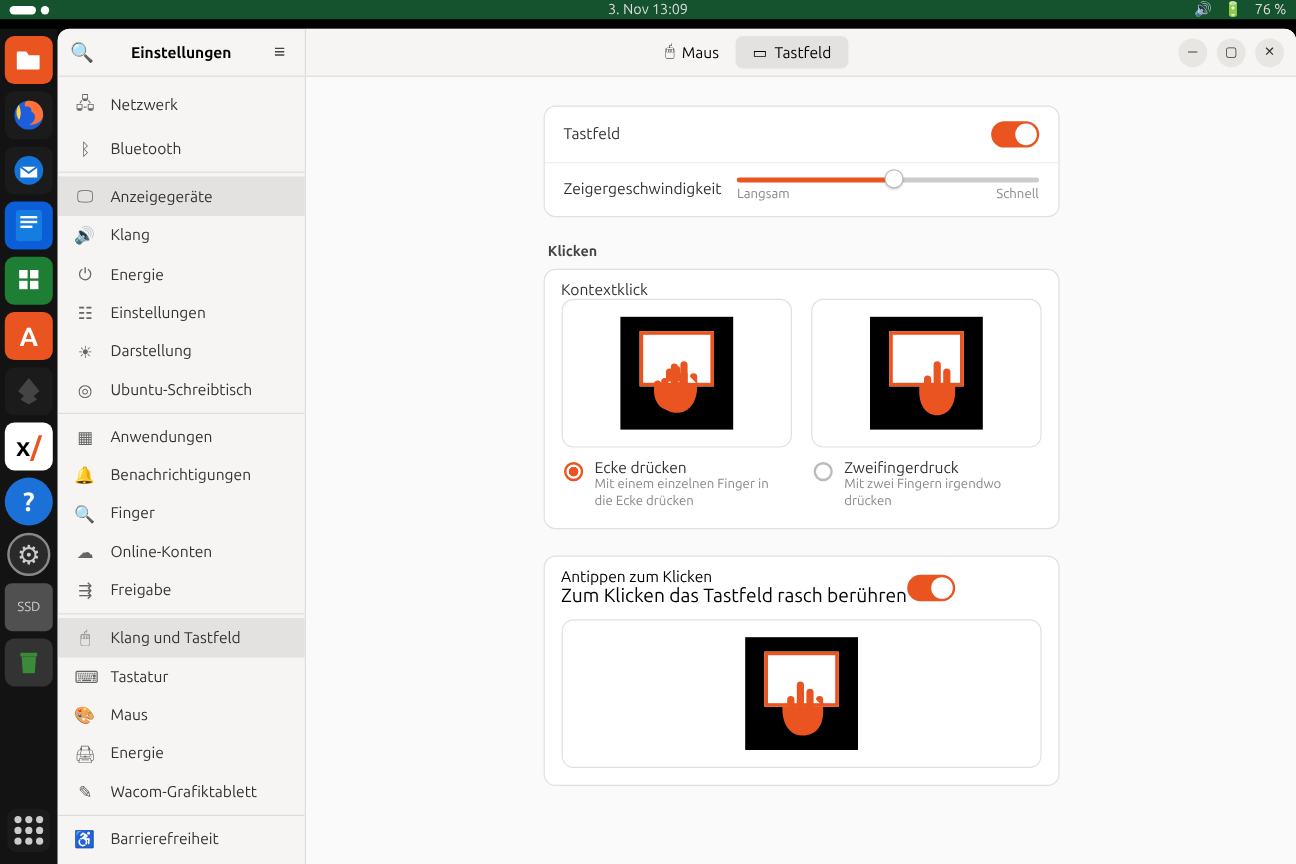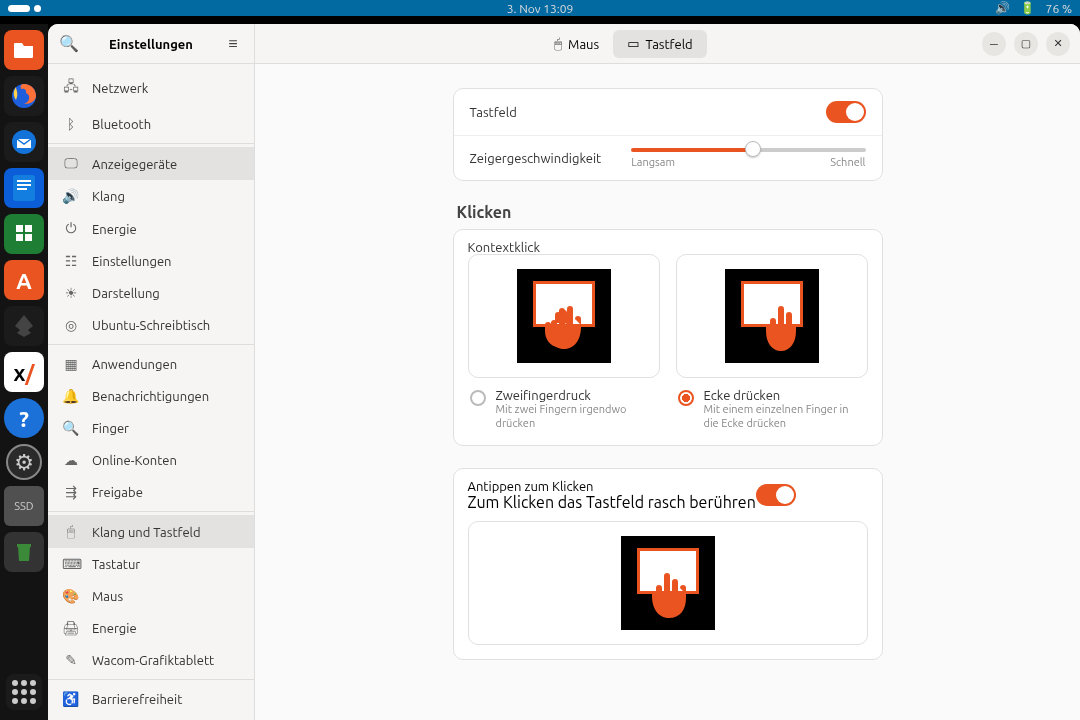--- a/index.html
+++ b/index.html
@@ -1,19 +1,19 @@
 <!DOCTYPE html>
 <html><head>
 <meta charset="utf-8">
 <style>
 * { box-sizing: border-box; margin: 0; padding: 0; font-family: Ubuntu, "Segoe UI", sans-serif; }
 body { width: 1080px; height: 720px; overflow: hidden; background: #000; position: relative; }
 
 
-.topbar { height: 16px; background: #0369a1; color: #ddd; display: flex; align-items: center; padding: 0 8px; font-size: 12px; position: relative; }
+.topbar { height: 16px; background: #14532d; color: #ddd; display: flex; align-items: center; padding: 0 8px; font-size: 12px; position: relative; }
 .topbar .left { display: flex; gap: 4px; align-items: center; }
 .pill { width: 22px; height: 7px; background: #fff; border-radius: 4px; }
 .dot { width: 7px; height: 7px; background: #fff; border-radius: 50%; }
 .topbar .center { position: absolute; left: 50%; transform: translateX(-50%); }
 .topbar .right { margin-left: auto; display: flex; gap: 10px; align-items: center; }
 
 
 .dock { position: absolute; left: 0; top: 24px; bottom: 0; width: 48px; background: rgba(20,20,20,0.95); display: flex; flex-direction: column; align-items: center; padding-top: 6px; gap: 6px; }
 .dock .app { width: 40px; height: 40px; border-radius: 8px; display: flex; align-items: center; justify-content: center; font-size: 22px; }
 .app.files { background: #e95420; color: #fff; }
@@ -57,26 +57,26 @@
 
 .card { background: #fff; border: 1px solid #e0e0e0; border-radius: 10px; margin-bottom: 22px; }
 .row { display: flex; align-items: center; padding: 12px 16px; border-bottom: 1px solid #eee; }
 .row:last-child { border-bottom: none; }
 .row .label { font-size: 13px; color: #333; }
 .row .grow { flex: 1; }
 
 .switch { width: 40px; height: 22px; background: #e95420; border-radius: 11px; position: relative; cursor:pointer;}
 .switch .knob { width: 18px; height: 18px; background: #fff; border-radius: 50%; position: absolute; top: 2px; right: 2px; }
 
-.slider-wrap { flex: 1; margin-left: 30px; }
+.slider-wrap { flex: 1; margin-left: 13px; }
 .slider-track { height: 4px; background: linear-gradient(to right,#e95420 0%,#e95420 52%,#ccc 52%,#ccc 100%); border-radius:2px; position:relative; margin-bottom:4px;}
 .slider-thumb { width: 16px; height: 16px; background: #fff; border:1px solid #bbb; border-radius: 50%; position: absolute; top: -7px; left: 52%; transform:translateX(-50%); box-shadow:0 1px 2px rgba(0,0,0,0.2);}
 .slider-labels { display:flex; justify-content:space-between; font-size:11px; color:#888;}
 
-.section-title { font-size: 16px; font-weight: 600; color: #444; margin: 0 0 8px 4px; }
+.section-title { font-size: 12px; font-weight: 600; color: #444; margin: 0 0 8px 4px; }
 
 .card-inner { padding: 10px 14px 14px 14px; }
 .klick-title { font-size:13px; color:#333; margin-bottom:0;}
 .klick-options { display:flex; gap:16px;}
 .option-box { flex:1; border:1px solid #e0e0e0; border-radius:10px; height:124px; display:flex; align-items:center; justify-content:center; cursor:pointer;}
 .tp-illus { width:94px; height:94px; background:#000; display:flex; align-items:center; justify-content:center; position:relative;}
 .tp-pad { width:62px; height:46px; background:#fff; border:3px solid #e95420; position:absolute; top:12px;}
 .tp-hand { position:absolute; bottom:8px; }
 .klick-radio-row { display:flex; gap:16px; margin-top:10px;}
 .klick-radio { flex:1; display:flex; gap:10px; padding:0 2px;}
@@ -327,31 +327,31 @@
                 <div class="tp-illus">
                     <div class="tp-pad"></div>
                     <svg class="hand tp-hand" width="40" height="50" style="margin-left:20px" viewBox="0 0 40 50">
                       <path d="M16 4a3 3 0 016 0v18h-6zM8 16a3 3 0 016 0v8h-6zM24 10a3 3 0 016 0v14h-6zM4 20h30v6c0 12-6 20-15 20S4 38 4 26z" fill="#e95420"></path>
                     </svg>
                   </div>
               </div>
             </div>
             <div class="klick-radio-row">
               <div class="klick-radio">
+                <div class="radio checked"></div>
+                <div class="txt">
+                    <div class="t1">Ecke drücken</div>
+                    <div class="t2">Mit einem einzelnen Finger in die Ecke drücken</div>
+                  </div>
+              </div>
+              <div class="klick-radio">
                 <div class="radio"></div>
                 <div class="txt">
                     <div class="t1">Zweifingerdruck</div>
                     <div class="t2">Mit zwei Fingern irgendwo drücken</div>
-                  </div>
-              </div>
-              <div class="klick-radio">
-                <div class="radio checked"></div>
-                <div class="txt">
-                    <div class="t1">Ecke drücken</div>
-                    <div class="t2">Mit einem einzelnen Finger in die Ecke drücken</div>
                   </div>
               </div>
             </div>
           </div>
         </div>
 
         <div class="card">
           <div class="tap-card">
             <div class="tap-head">
               <div>

